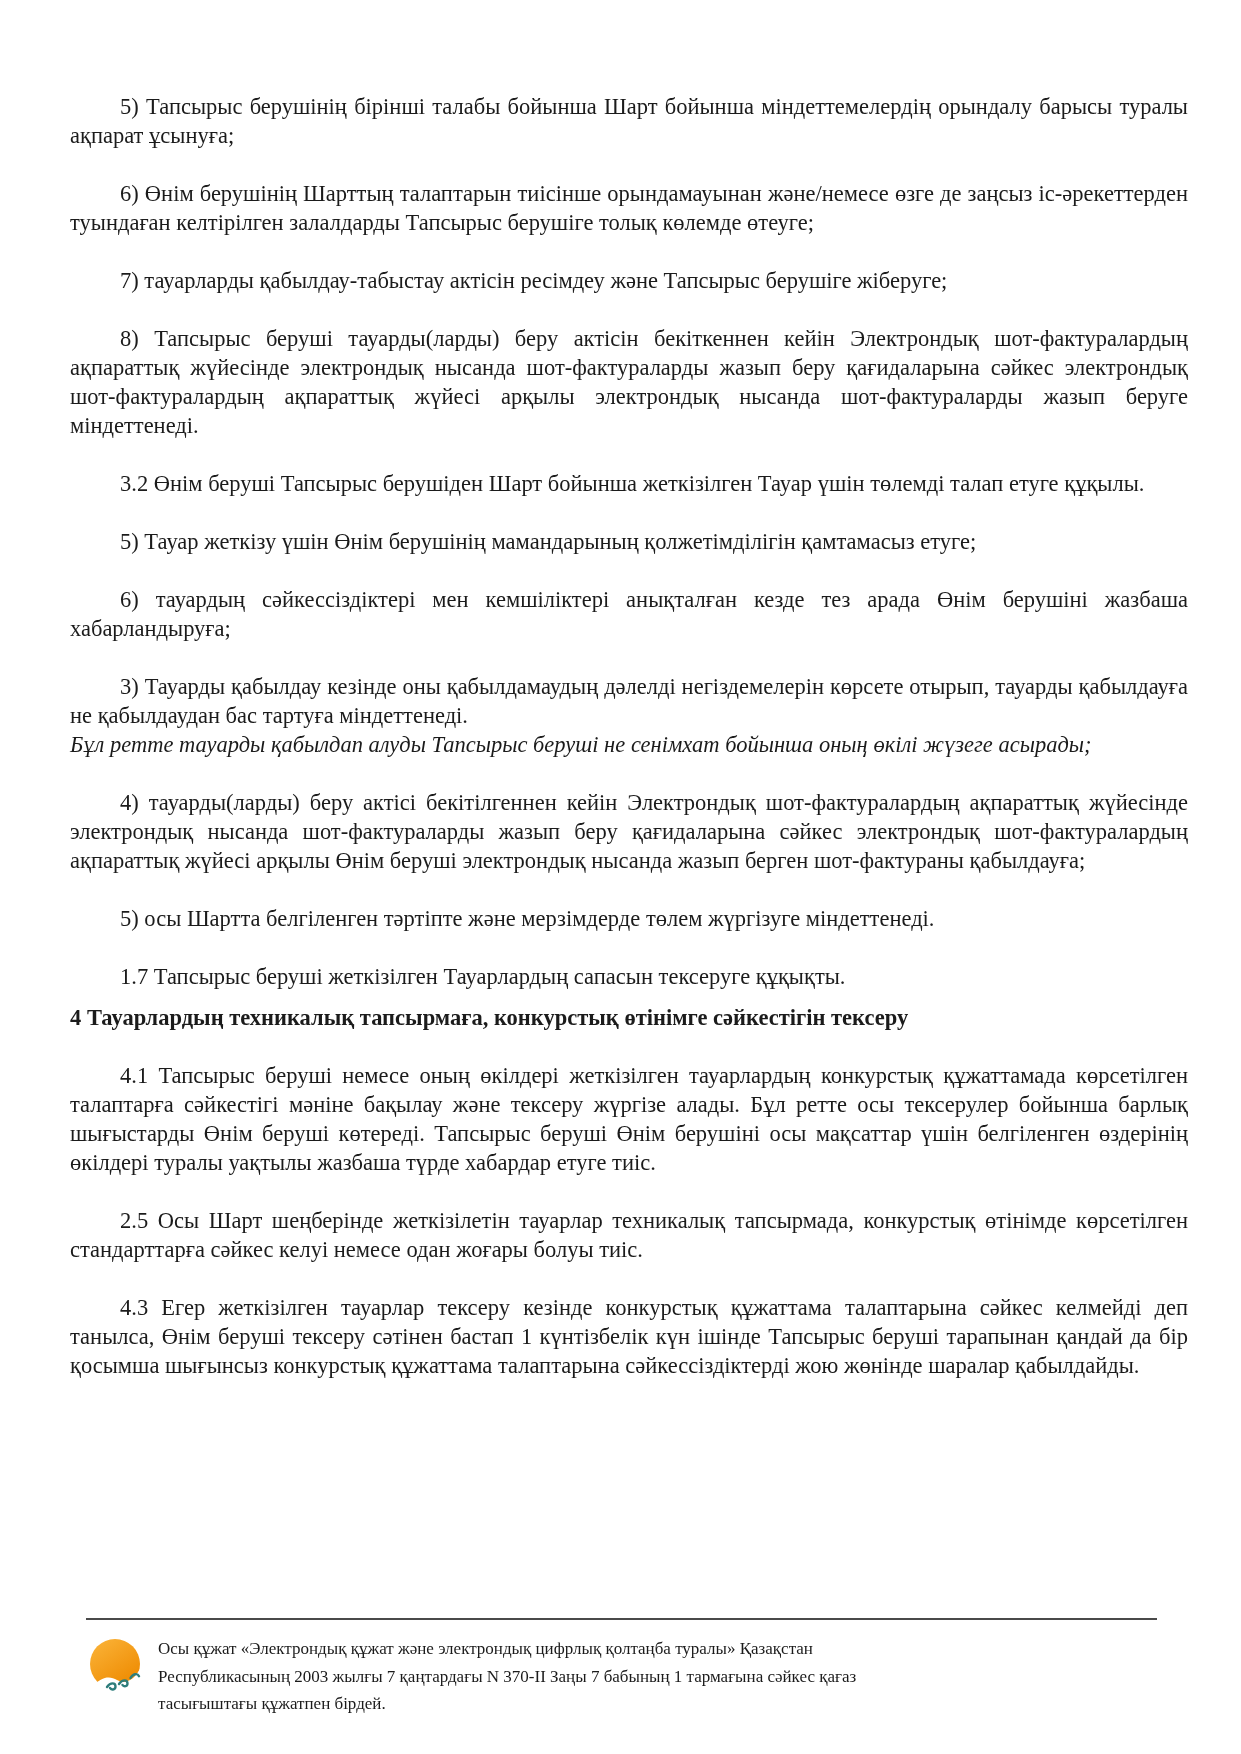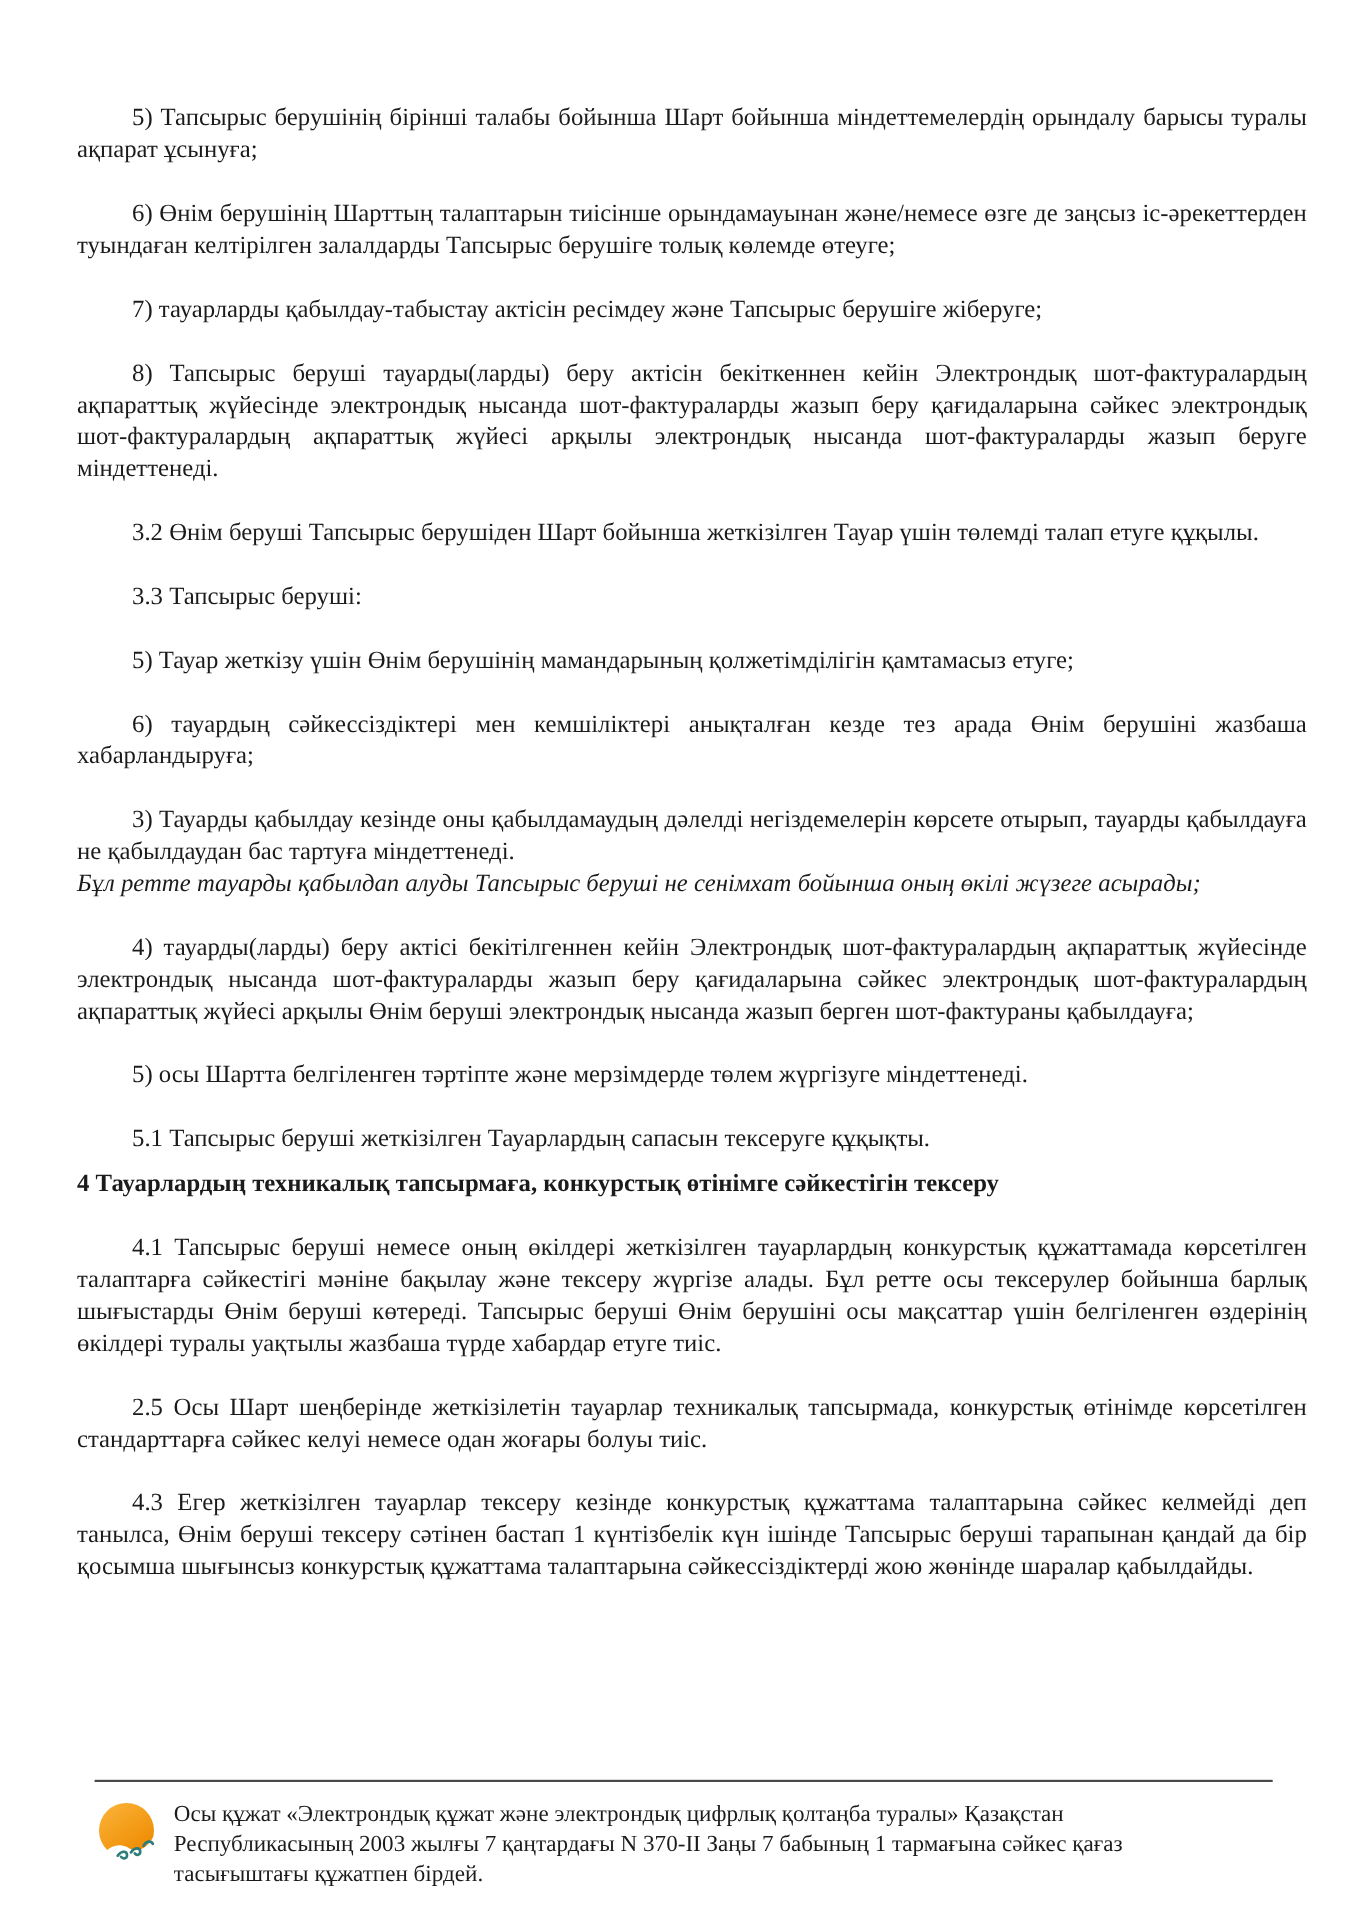--- a/index.html
+++ b/index.html
@@ -45,45 +45,44 @@
     align-items:flex-start;
     gap:13px;
     padding-left:2px;
   }
   .logo {
     width:57px; height:57px;
     flex:0 0 auto;
     margin-top:3px;
   }
   .footer-text {
-    font-size:21px;
+    font-size:17px;
     line-height:27.5px;
     white-space:pre-line;
     color:#1b1b1b;
   }
 </style>
 </head>
 <body>
 
 <div class="page">
 
   <div class="content">
     <p class="para">5) Тапсырыс берушінің бірінші талабы бойынша Шарт бойынша міндеттемелердің орындалу барысы туралы ақпарат ұсынуға;</p>
     <p class="para">6) Өнім берушінің Шарттың талаптарын тиісінше орындамауынан және/немесе өзге де заңсыз іс-әрекеттерден туындаған келтірілген залалдарды Тапсырыс берушіге толық көлемде өтеуге;</p>
     <p class="para">7) тауарларды қабылдау-табыстау актісін ресімдеу және Тапсырыс берушіге жіберуге;</p>
     <p class="para">8) Тапсырыс беруші тауарды(ларды) беру актісін бекіткеннен кейін Электрондық шот-фактуралардың ақпараттық жүйесінде электрондық нысанда шот-фактураларды жазып беру қағидаларына сәйкес электрондық шот-фактуралардың ақпараттық жүйесі арқылы электрондық нысанда шот-фактураларды жазып беруге міндеттенеді.</p>
     <p class="para">3.2 Өнім беруші Тапсырыс берушіден Шарт бойынша жеткізілген Тауар үшін төлемді талап етуге құқылы.</p>
-    <p class="para">3.3 Тапсырыс беруші:</p>
     <p class="para">5) Тауар жеткізу үшін Өнім берушінің мамандарының қолжетімділігін қамтамасыз етуге;</p>
     <p class="para">6) тауардың сәйкессіздіктері мен кемшіліктері анықталған кезде тез арада Өнім берушіні жазбаша хабарландыруға;</p>
     <p class="para">3) Тауарды қабылдау кезінде оны қабылдамаудың дәлелді негіздемелерін көрсете отырып, тауарды қабылдауға не қабылдаудан бас тартуға міндеттенеді.</p>
     <p class="para cont">Бұл ретте тауарды қабылдап алуды Тапсырыс беруші не сенімхат бойынша оның өкілі жүзеге асырады;</p>
     <p class="para">4) тауарды(ларды) беру актісі бекітілгеннен кейін Электрондық шот-фактуралардың ақпараттық жүйесінде электрондық нысанда шот-фактураларды жазып беру қағидаларына сәйкес электрондық шот-фактуралардың ақпараттық жүйесі арқылы Өнім беруші электрондық нысанда жазып берген шот-фактураны қабылдауға;</p>
     <p class="para">5) осы Шартта белгіленген тәртіпте және мерзімдерде төлем жүргізуге міндеттенеді.</p>
-    <p class="para">5.1 Тапсырыс беруші жеткізілген Тауарлардың сапасын тексеруге құқықты.</p>
+    <p class="para">1.7 Тапсырыс беруші жеткізілген Тауарлардың сапасын тексеруге құқықты.</p>
     <p class="para heading">4 Тауарлардың техникалық тапсырмаға, конкурстық өтінімге сәйкестігін тексеру</p>
     <p class="para">4.1 Тапсырыс беруші немесе оның өкілдері жеткізілген тауарлардың конкурстық құжаттамада көрсетілген талаптарға сәйкестігі мәніне бақылау және тексеру жүргізе алады. Бұл ретте осы тексерулер бойынша барлық шығыстарды Өнім беруші көтереді. Тапсырыс беруші Өнім берушіні осы мақсаттар үшін белгіленген өздерінің өкілдері туралы уақтылы жазбаша түрде хабардар етуге тиіс.</p>
     <p class="para">2.5 Осы Шарт шеңберінде жеткізілетін тауарлар техникалық тапсырмада, конкурстық өтінімде көрсетілген стандарттарға сәйкес келуі немесе одан жоғары болуы тиіс.</p>
     <p class="para">4.3 Егер жеткізілген тауарлар тексеру кезінде конкурстық құжаттама талаптарына сәйкес келмейді деп танылса, Өнім беруші тексеру сәтінен бастап 1 күнтізбелік күн ішінде Тапсырыс беруші тарапынан қандай да бір қосымша шығынсыз конкурстық құжаттама талаптарына сәйкессіздіктерді жою жөнінде шаралар қабылдайды.</p>
   </div>
 
   <div class="footer">
     <div class="footer-row">
       <div class="logo">
         <svg width="57" height="57" viewBox="0 0 57 57" xmlns="http://www.w3.org/2000/svg" aria-hidden="true">

